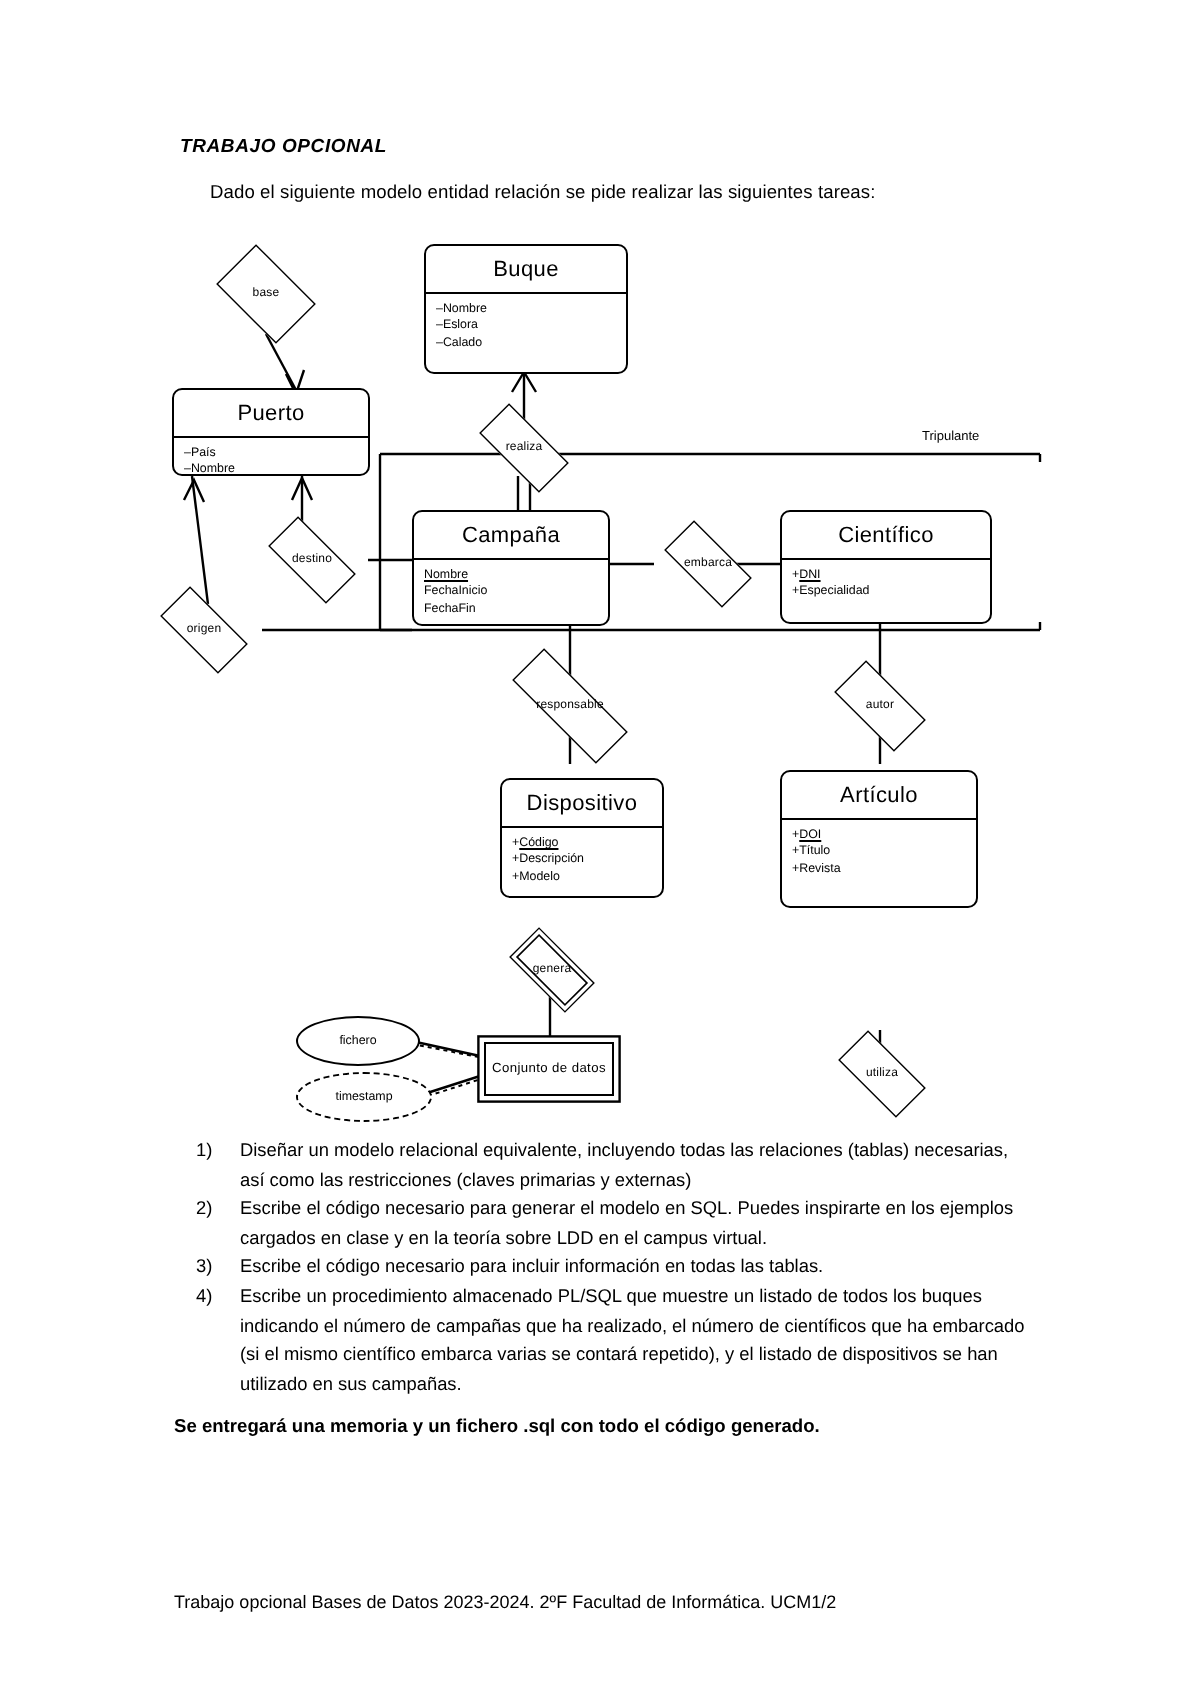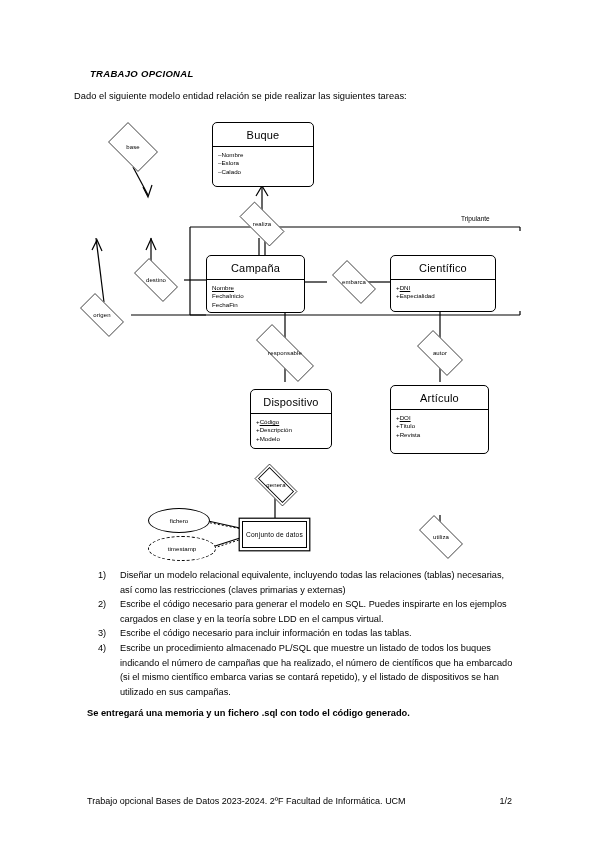--- a/index.html
+++ b/index.html
@@ -26,21 +26,21 @@
     position: absolute;
     left: 90px;
     top: 68px;
     font-size: 9.5px;
     font-weight: bold;
     letter-spacing: 0.3px;
     font-style: italic;
   }
   .intro {
     position: absolute;
-    left: 74px;
+    left: 105px;
     top: 91px;
     font-size: 9.3px;
     letter-spacing: 0.05px;
     text-align: center;
   }
 
   
   .diagram {
     position: absolute;
     left: 0;
@@ -152,21 +152,21 @@
     font-size: 9.3px;
     font-weight: bold;
   }
 
   .footer {
     position: absolute;
     left: 87px;
     top: 796px;
     width: 425px;
     display: flex;
-    justify-content: space-between;
+    justify-content: flex-start;
     font-size: 9px;
   }
 </style>
 </head>
 <body>
 
 <div class="page">
 
   <div class="doc-title">TRABAJO OPCIONAL</div>
   <div class="intro">Dado el siguiente modelo entidad relación se pide realizar las siguientes tareas:</div>
@@ -237,20 +237,28 @@
     <div class="entity" style="left:212px; top:12px; width:102px; height:65px;">
       <div class="ename">Buque</div>
       <div class="edivider"></div>
       <div class="attrs">
         <div>–<span>Nombre</span></div>
         <div>–<span>Eslora</span></div>
         <div>–<span>Calado</span></div>
       </div>
     </div>
 
+    <div class="entity" style="left:86px; top:84px; width:99px; height:44px;">
+      <div class="ename">Puerto</div>
+      <div class="edivider"></div>
+      <div class="attrs">
+        <div>–<span>País</span></div>
+        <div>–<span>Nombre</span></div>
+      </div>
+    </div>
 
     <div class="entity" style="left:206px; top:145px; width:99px; height:58px;">
       <div class="ename">Campaña</div>
       <div class="edivider"></div>
       <div class="attrs">
         <div><span class="pk">Nombre</span></div>
         <div><span>FechaInicio</span></div>
         <div><span>FechaFin</span></div>
       </div>
     </div>

